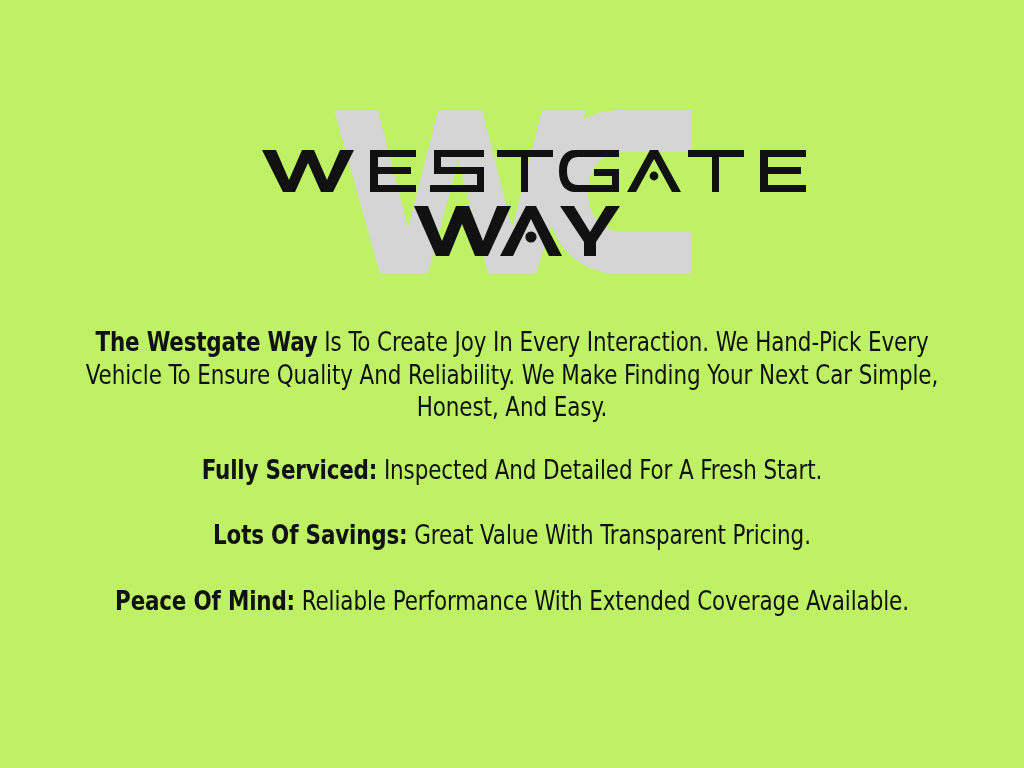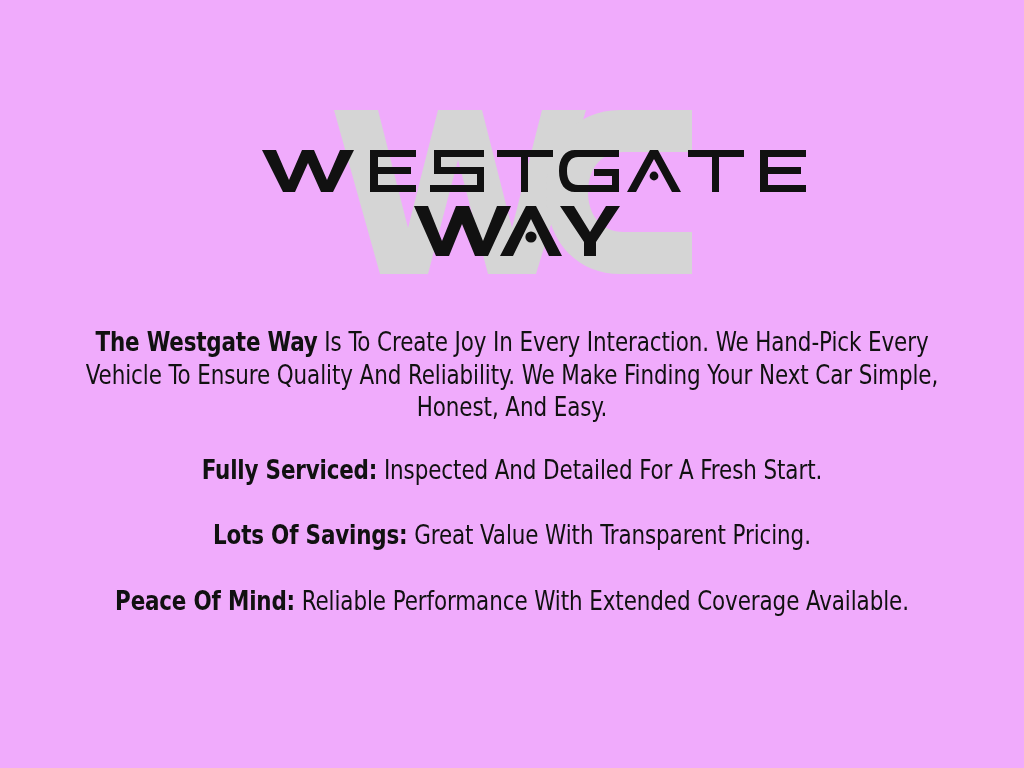--- a/index.html
+++ b/index.html
@@ -13,21 +13,21 @@
     background: #ffffff;
     font-family: "Liberation Sans", sans-serif;
     color: #111111;
     overflow: hidden;
   }
 
   .slide {
     position: relative;
     width: 1024px;
     height: 768px;
-    background: #f0abfc;
+    background: #bef264;
   }
 
   
   .logo-block {
     position: absolute;
     left: 0;
     top: 100px;
     width: 1024px;
     height: 185px;
   }

